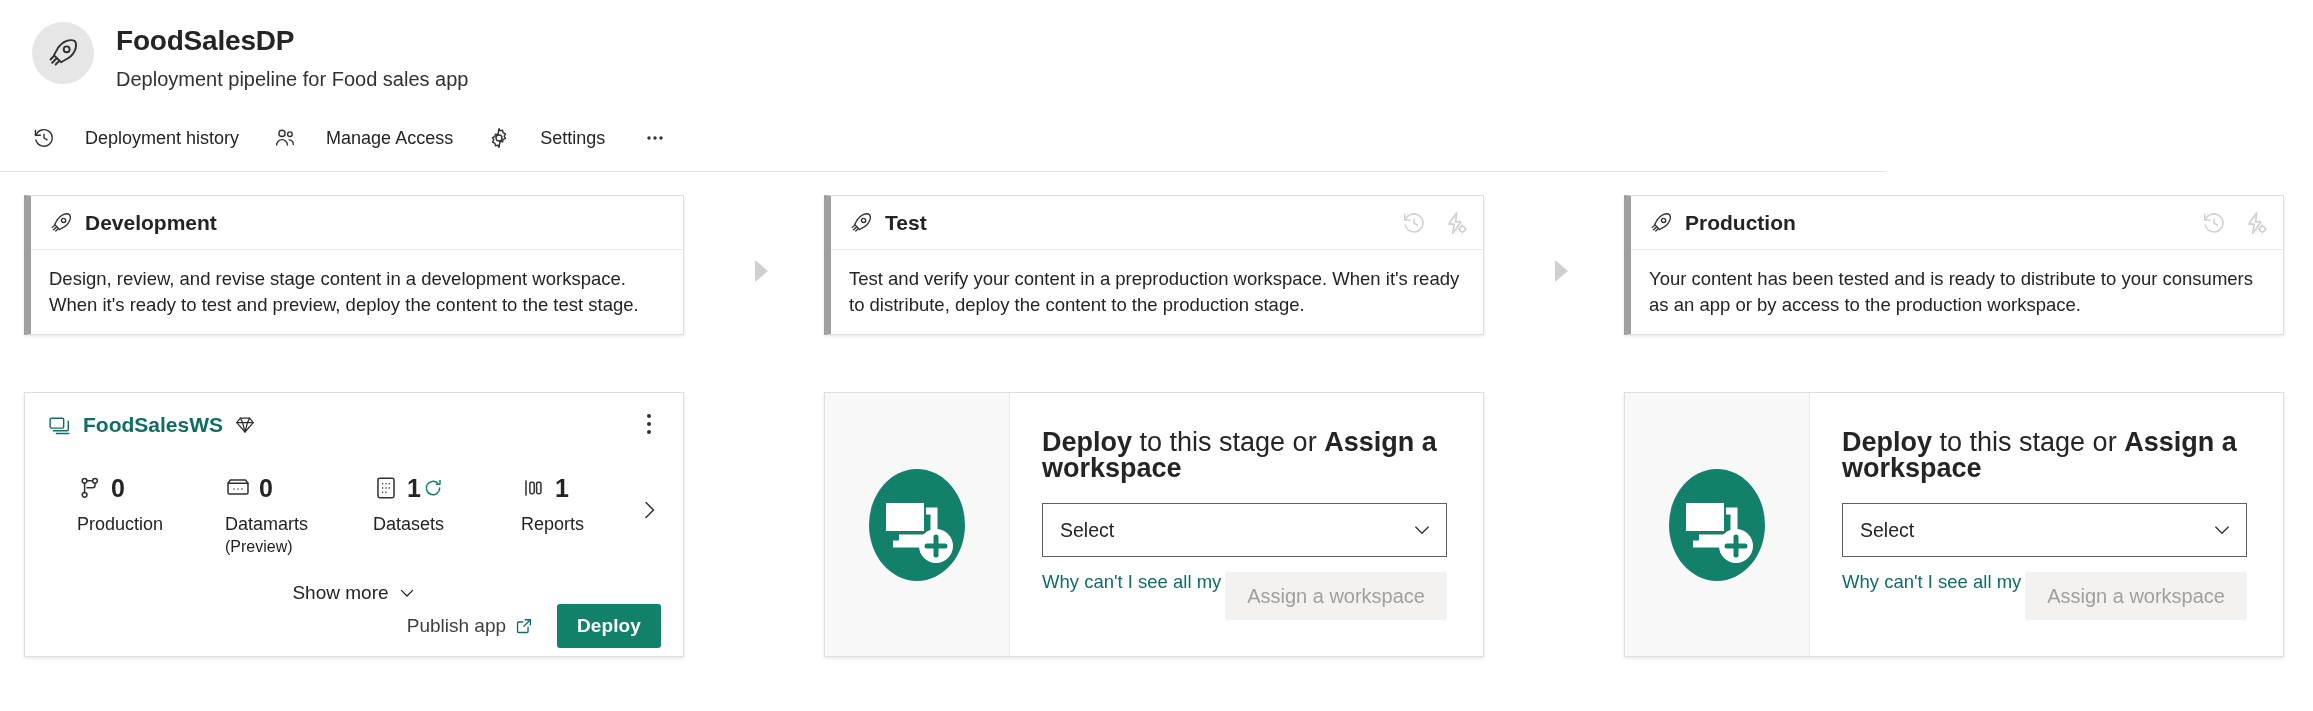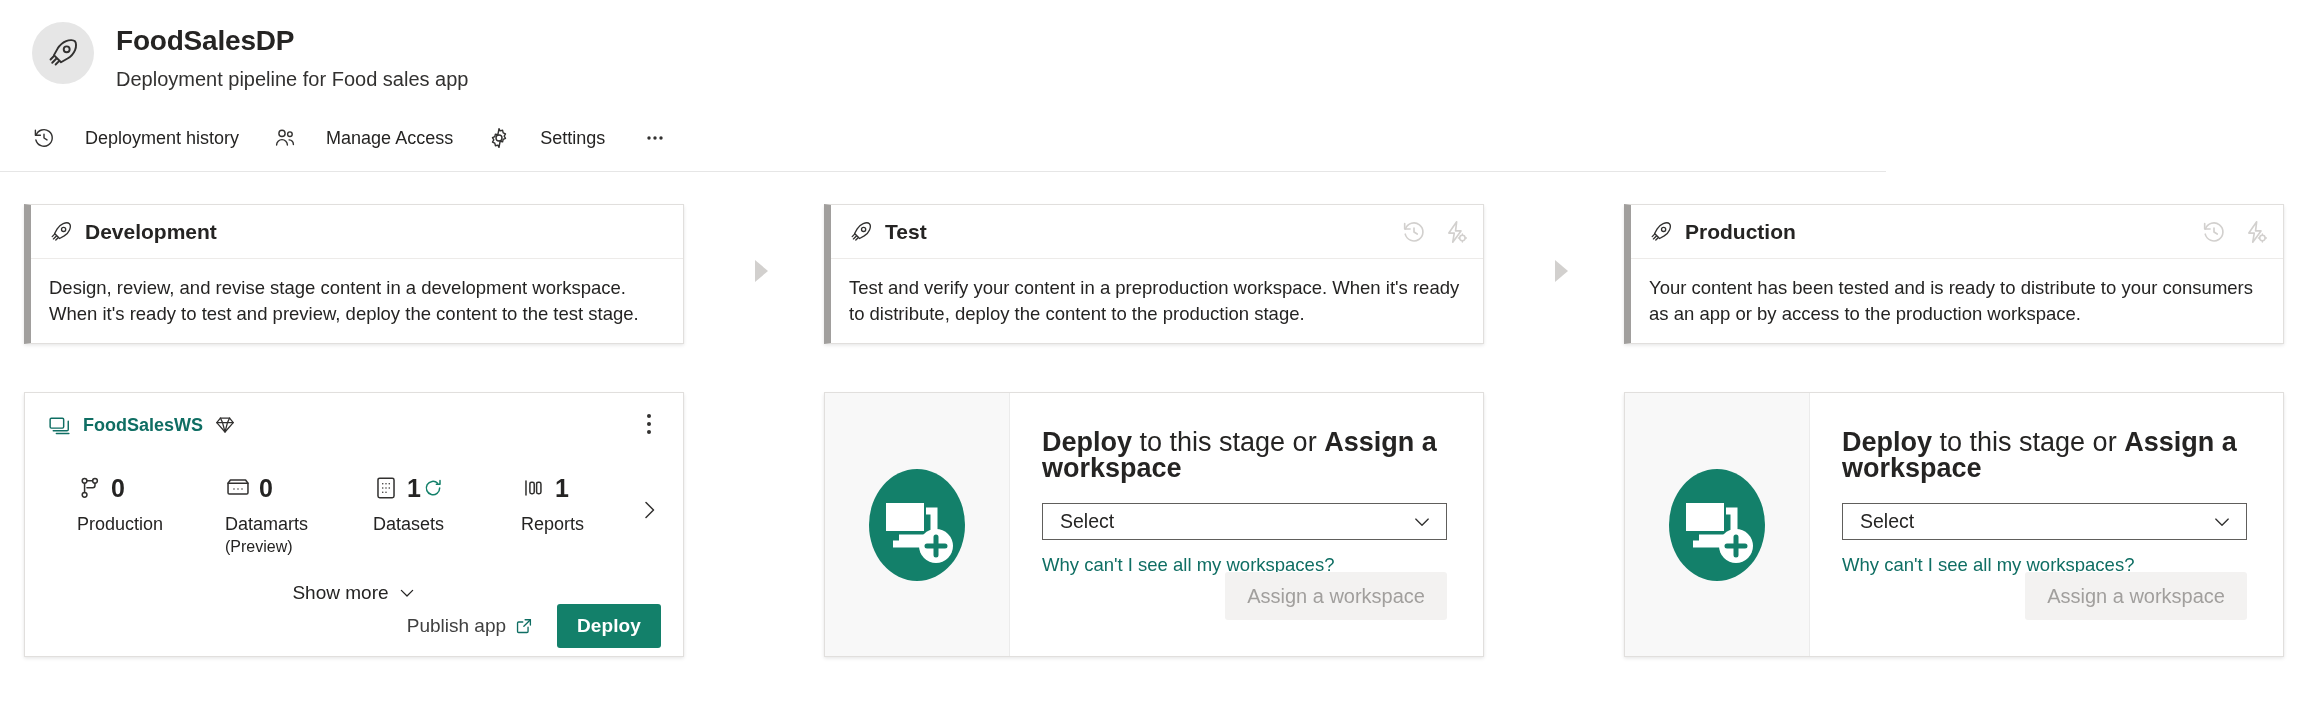--- a/index.html
+++ b/index.html
@@ -52,21 +52,21 @@
   #cmd-overflow { margin-left: 4px; padding-right: 0; }
 
   
   .stage-col { position: absolute; top: 0; }
   #col-dev  { left: 24px;   width: 660px; }
   #col-test { left: 824px;  width: 660px; }
   #col-prod { left: 1624px; width: 660px; }
 
   
   .stage-card {
-    position: absolute; top: 204px; left: 0; width: 660px; height: 140px;
+    position: absolute; top: 195px; left: 0; width: 660px; height: 140px;
     background: #ffffff;
     border: 1px solid #e1dfdd;
     border-left: 7px solid #a19f9d;
     box-shadow: 0 1.6px 3.6px rgba(0,0,0,.10), 0 0.3px 0.9px rgba(0,0,0,.08);
   }
   .stage-card-head {
     position: relative; height: 54px;
     border-bottom: 1px solid #edebe9;
     display: flex; align-items: center;
     padding: 0 16px 0 18px;
@@ -98,21 +98,21 @@
     border: 1px solid #e1dfdd;
     box-shadow: 0 1.6px 3.6px rgba(0,0,0,.10), 0 0.3px 0.9px rgba(0,0,0,.08);
   }
 
   
   #ws-card-head {
     position: relative; height: 56px; display: flex; align-items: center;
     padding: 8px 16px 0 22px;
   }
   #ws-name {
-    font-size: 18px; font-weight: bold; color: #0f6e63; margin-left: 11px;
+    font-size: 21px; font-weight: bold; color: #0f6e63; margin-left: 11px;
     cursor: pointer;
   }
   #premium-badge { margin-left: 11px; width: 22px; height: 22px; display:block; }
   #ws-more-menu {
     position: absolute; right: 22px; top: 18px;
     width: 24px; height: 26px; cursor: pointer;
     display: flex; flex-direction: column; align-items: center;
     justify-content: space-between; padding: 3px 0;
   }
   #ws-more-menu i {
@@ -173,21 +173,21 @@
     flex: 0 0 auto;
   }
   .empty-body {
     flex: 1 1 auto; position: relative; padding: 36px 36px 0 32px;
   }
   .empty-heading {
     font-size: 27px; color: #252423; line-height: 26px; font-weight: normal;
   }
   .empty-heading b { font-weight: bold; }
   .ws-select {
-    margin-top: 22px; height: 37px; width: 100%;
+    margin-top: 22px; height: 54px; width: 100%;
     border: 1px solid #605e5c; background: #ffffff;
     display: flex; align-items: center; padding: 0 14px 0 17px;
     cursor: pointer;
   }
   .ws-select-value { font-size: 19.5px; color: #252423; }
   .ws-select-chevron { margin-left: auto; width: 20px; height: 20px; display:block; }
   .ws-help-link {
     margin-top: 14px; font-size: 18.5px; color: #0f6e63; cursor: pointer;
     display: inline-block;
   }

